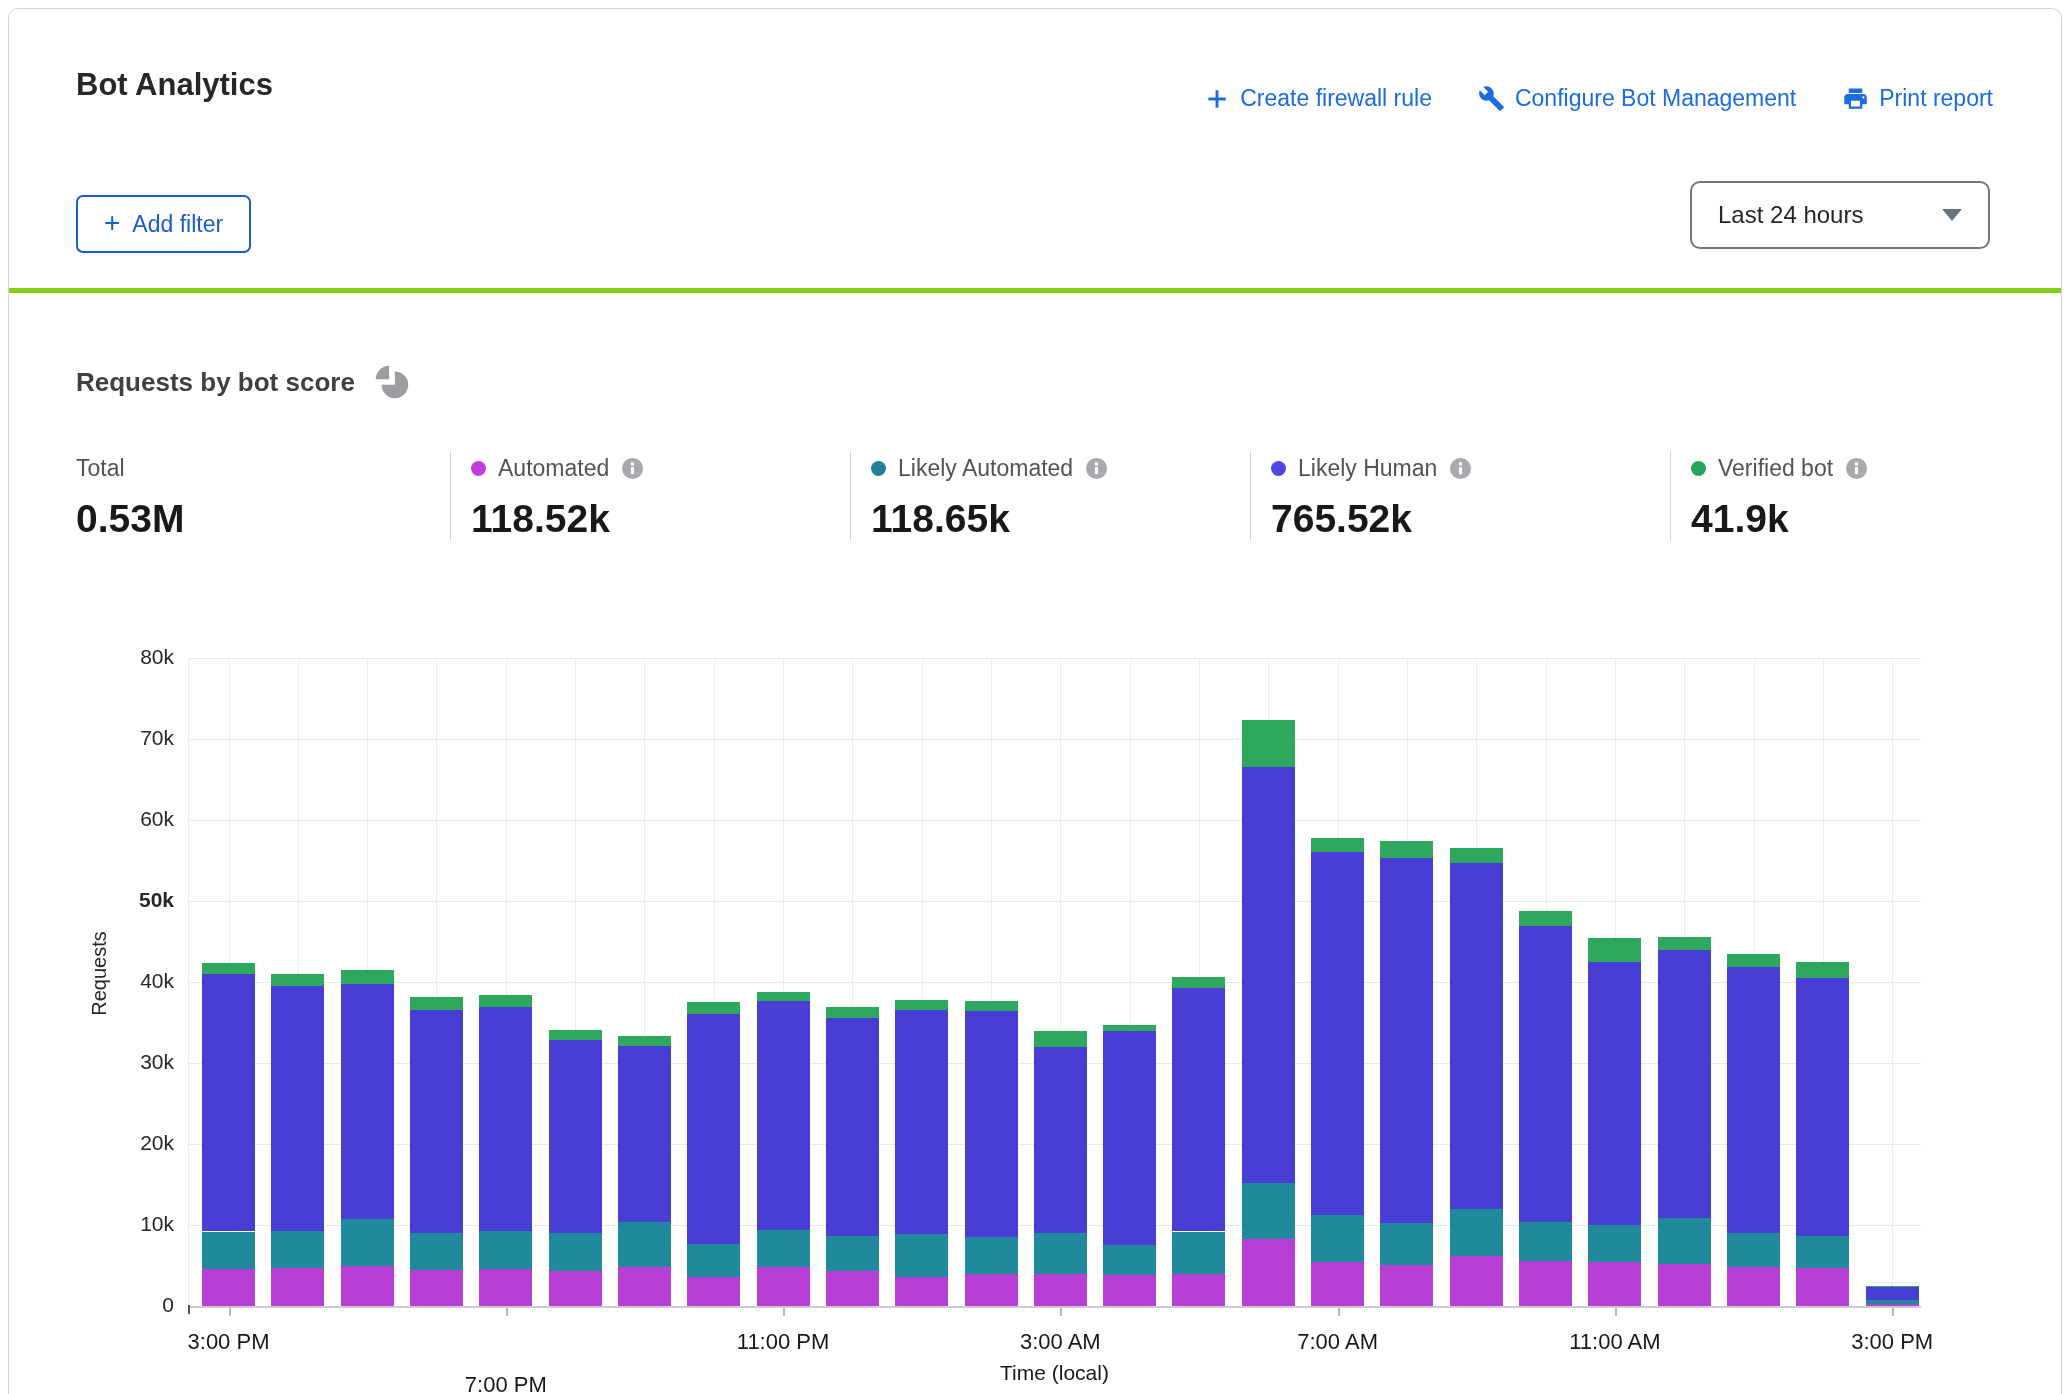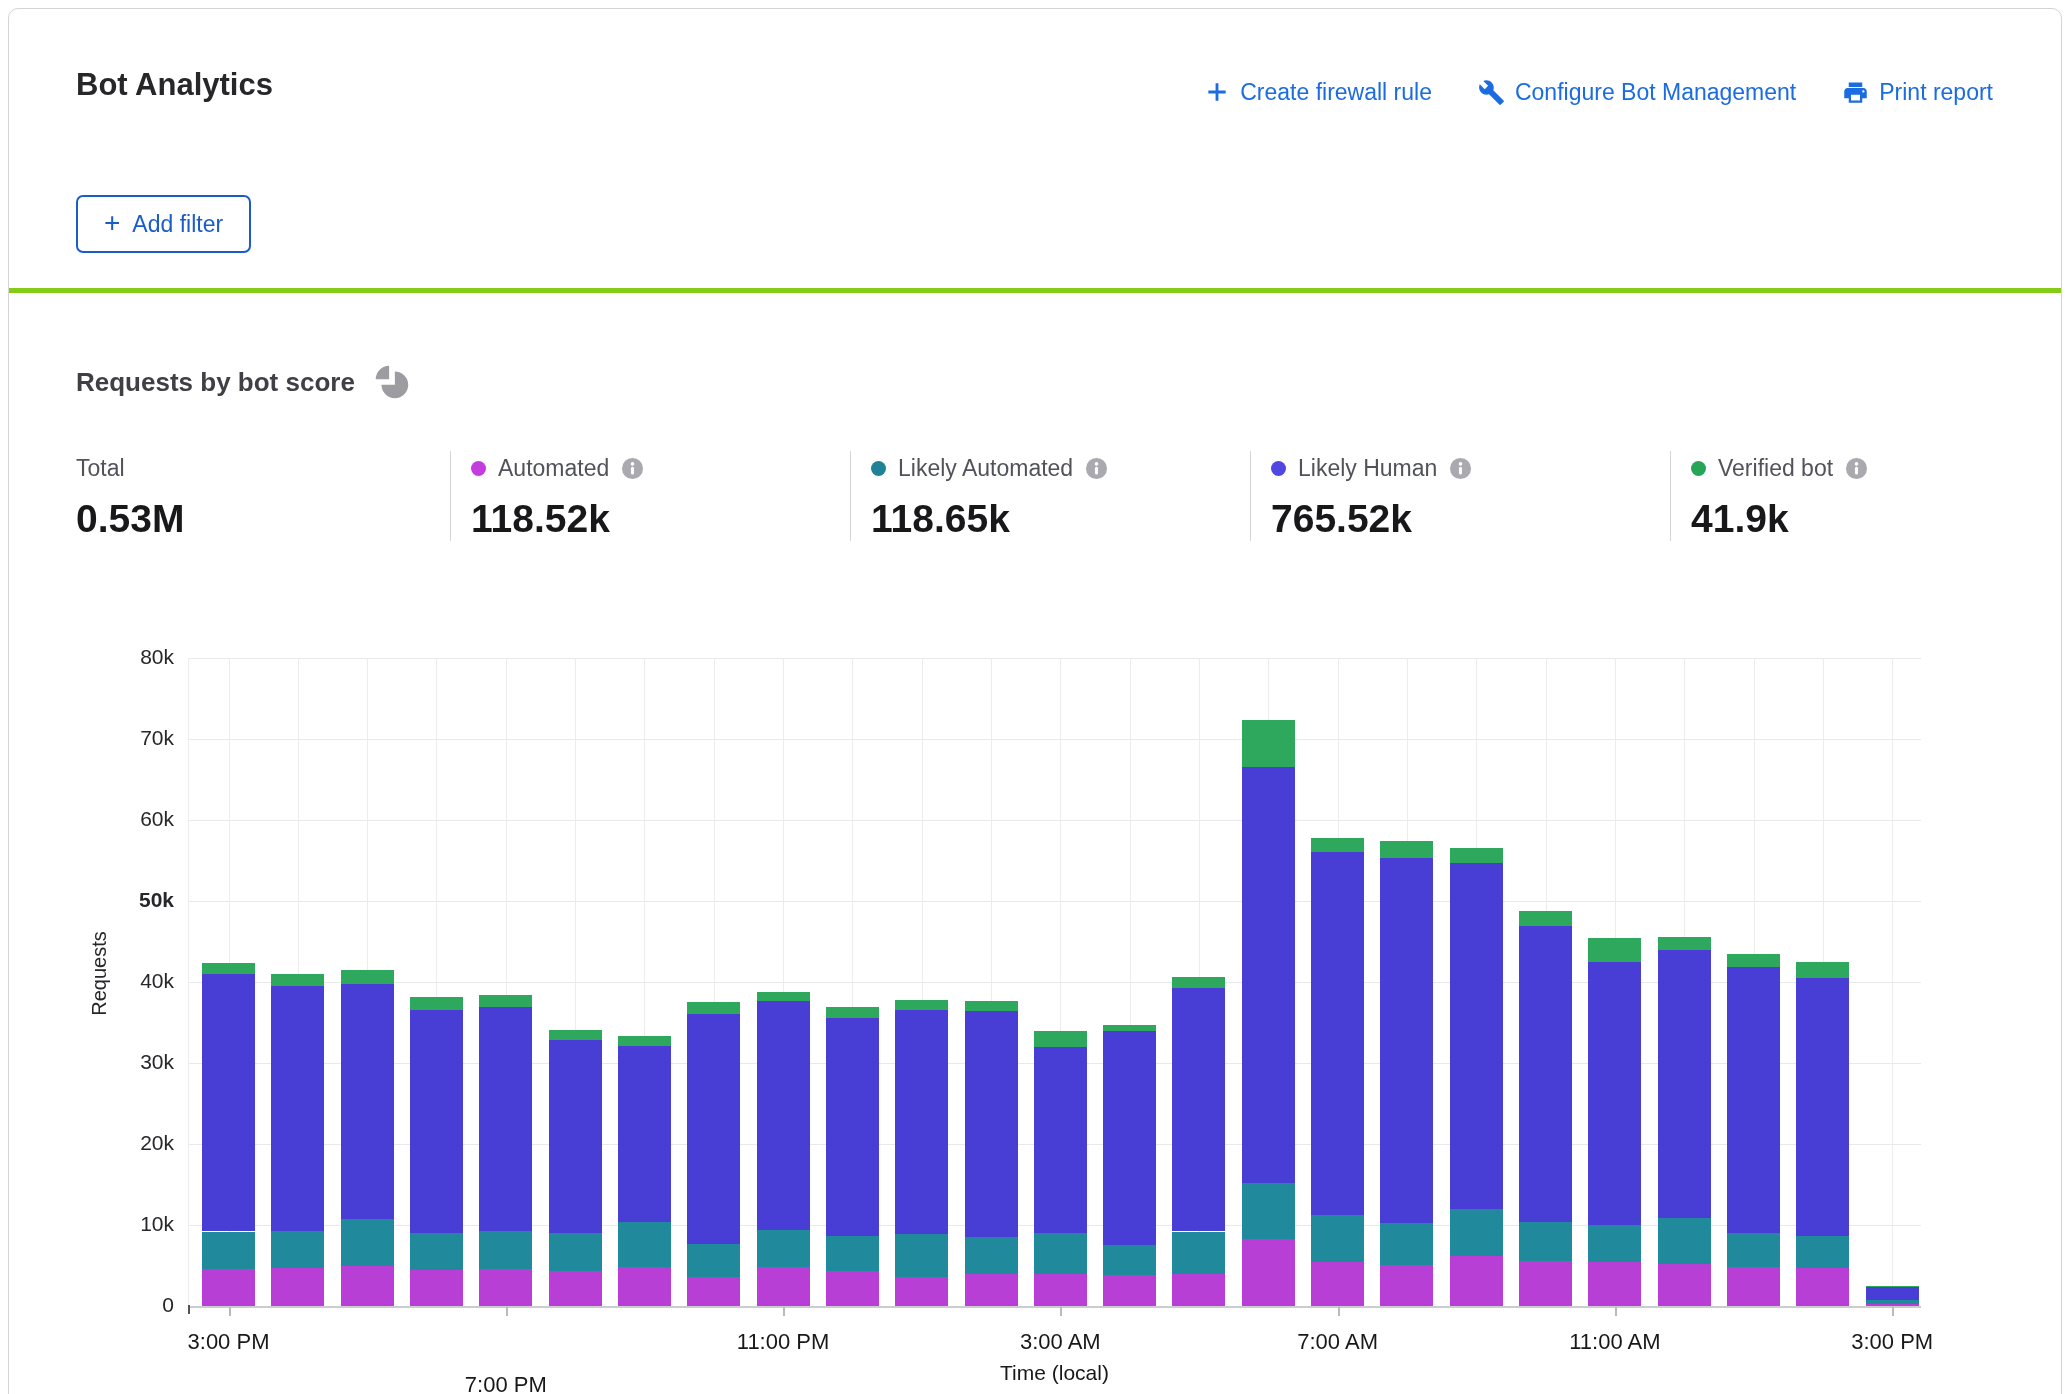--- a/index.html
+++ b/index.html
@@ -4,21 +4,21 @@
 <style>
   * { margin:0; padding:0; box-sizing:border-box; }
   html,body { width:2070px; height:1394px; background:#fff; overflow:hidden;
               font-family:"Liberation Sans", sans-serif; }
   .card { position:absolute; left:8px; top:8px; width:2054px; height:1480px;
           background:#fff; border:1px solid #d4d4d8; border-radius:10px; }
   .card-header { position:absolute; left:0; top:8px; width:100%; height:276px;
                  border-bottom:5px solid #84cc16; }
   .page-title { position:absolute; left:67px; top:50px; font-size:31px; font-weight:700; color:#27272a; }
   .actions { position:absolute; top:62px; right:68px; display:flex; gap:46px; align-items:center; }
-  .action-link { display:flex; align-items:flex-start; gap:10px; color:#1a6ce0; font-size:23px; cursor:pointer; }
+  .action-link { display:flex; align-items:flex-end; gap:10px; color:#1a6ce0; font-size:23px; cursor:pointer;margin-top:6px; }
   .action-link svg { display:block; }
   .add-filter { position:absolute; left:67px; top:178px; height:58px; padding:0 26px;
                 background:#fff; border:2px solid #1a5cc8; border-radius:7px;
                 color:#1a5cc8; font-size:23px; font-family:inherit; display:flex; align-items:center; gap:12px; cursor:pointer; }
   .add-filter .plus { font-size:28px; font-weight:400; line-height:1; margin-top:-3px; }
   .time-select { position:absolute; top:164px; right:71px; width:300px; height:68px;
                  border:2px solid #76767e; border-radius:10px; background:#fff;
                  display:flex; align-items:center; justify-content:space-between;
                  padding:0 26px; font-size:24px; color:#27272a; cursor:pointer; }
   .caret { width:0; height:0; border-left:10px solid transparent; border-right:10px solid transparent;
@@ -73,20 +73,24 @@
               <path d="M19 8H5c-1.66 0-3 1.34-3 3v6h4v4h12v-4h4v-6c0-1.66-1.34-3-3-3zm-3 11H8v-5h8v5zm3-7c-.55 0-1-.45-1-1s.45-1 1-1 1 .45 1 1-.45 1-1 1zm-1-9H6v4h12V3z"></path>
             </svg>
           </span>
           <span>Print report</span>
         </div>
       </div>
     <button class="add-filter">
       <span class="plus">+</span>
       <span>Add filter</span>
     </button>
+    <div class="time-select">
+      <span>Last 24 hours</span>
+      <span class="caret"></span>
+    </div>
   </div>
 
   <div class="section-head">
     <h2>Requests by bot score</h2>
     <svg width="42" height="42" viewBox="0 0 44 44">
       <path d="M25 11 A14 14 0 1 1 11 25 L25 25 Z" fill="#9d9da1"></path>
       <path d="M19 19 L19 5 A14 14 0 0 0 5 19 Z" fill="#9d9da1"></path>
     </svg>
   </div>
 

